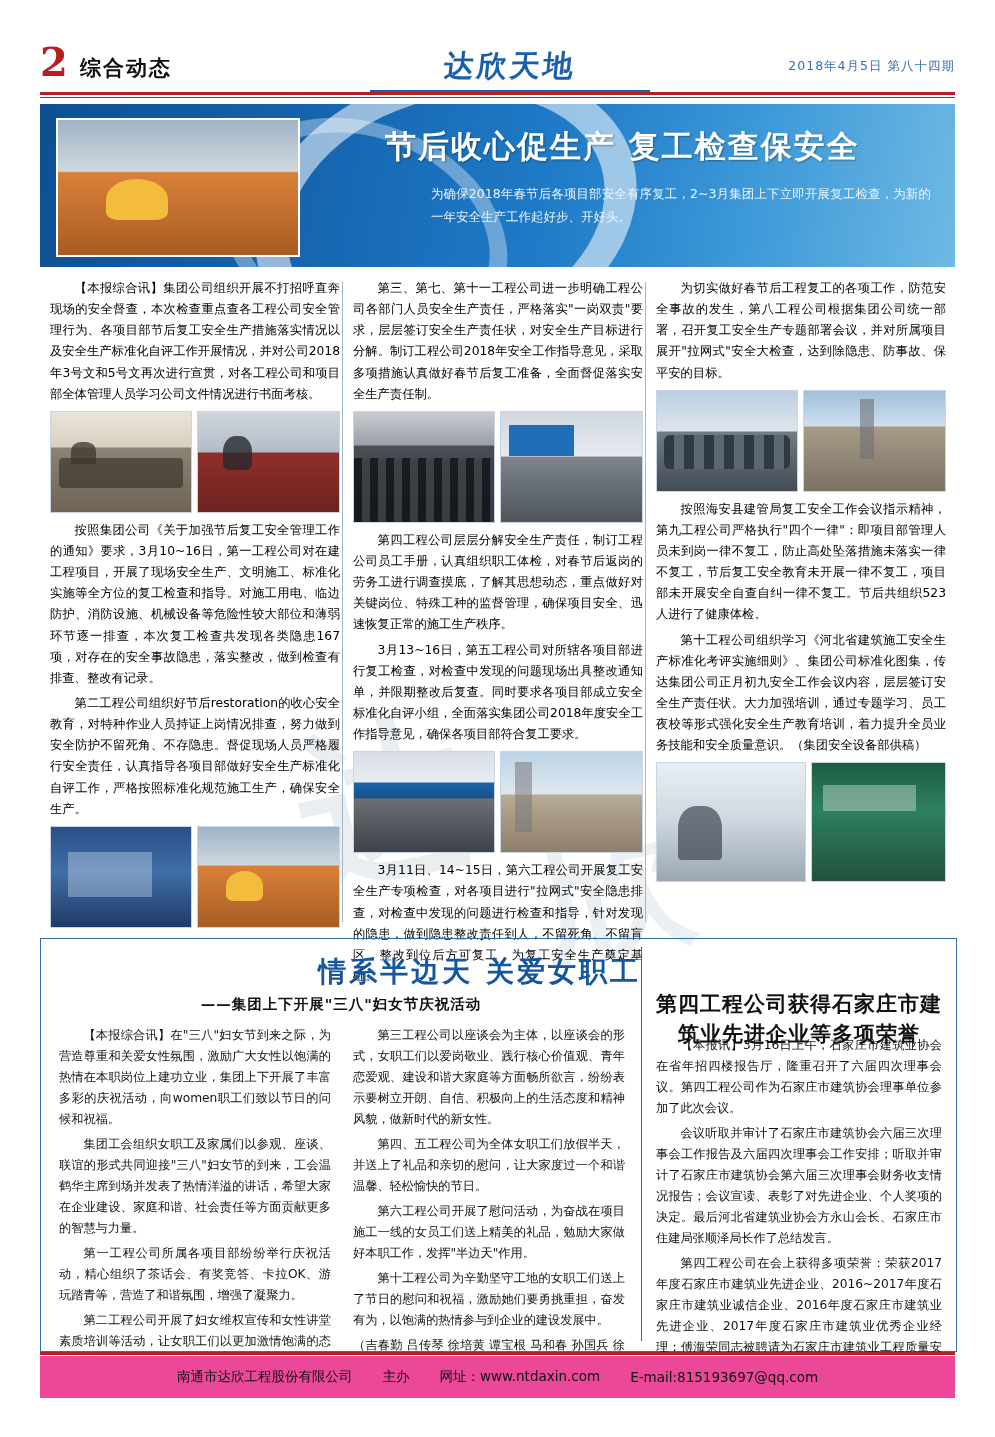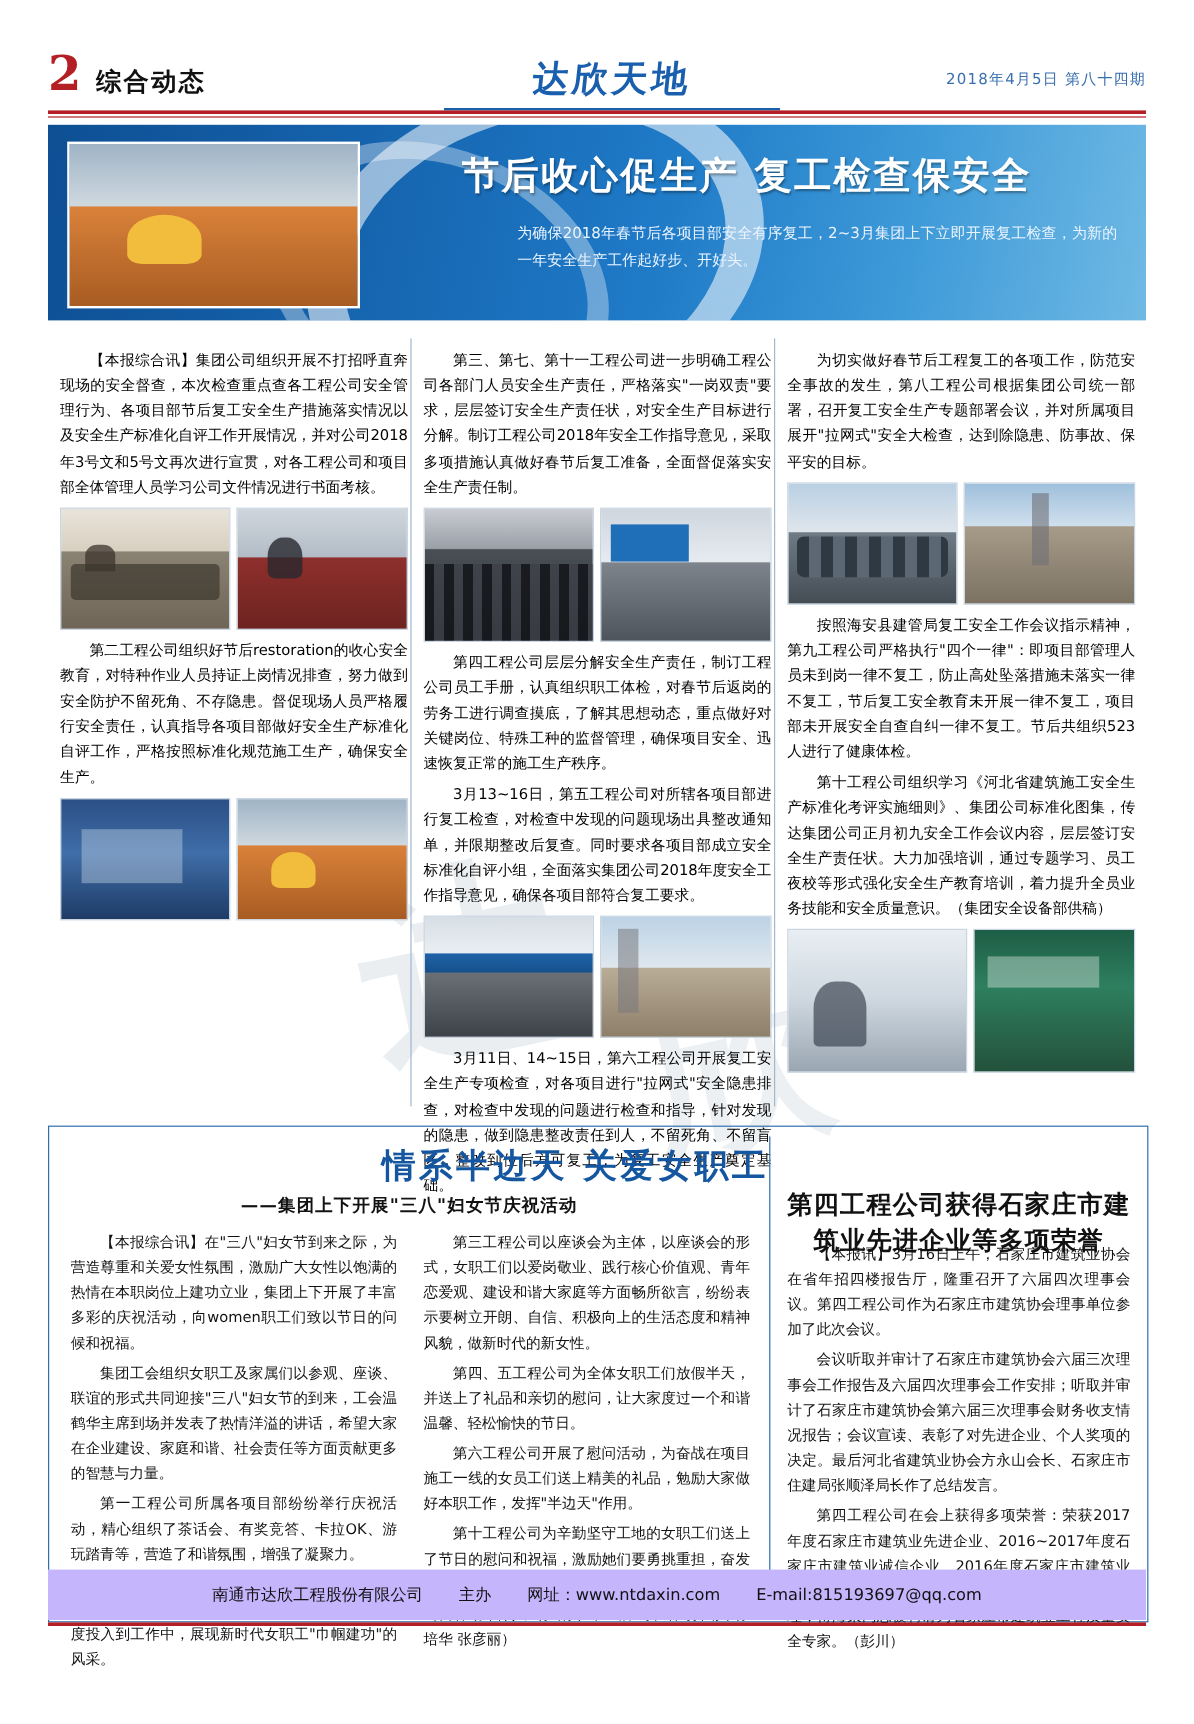--- a/index.html
+++ b/index.html
@@ -30,21 +30,21 @@
   .banner-swirl{position:absolute;left:250px;top:-30px;width:260px;height:230px;
      border-radius:50%;border:26px solid rgba(255,255,255,.55);transform:rotate(-18deg) scaleX(1.25);}
   .banner-swirl2{position:absolute;left:210px;top:20px;width:200px;height:190px;
      border-radius:50%;border:14px solid rgba(255,255,255,.35);transform:rotate(22deg) scaleX(1.3);}
   .banner-photo{position:absolute;left:16px;top:14px;width:240px;height:135px;overflow:hidden;border:2px solid #fff;}
   .banner-headline{position:absolute;left:345px;top:22px;width:555px;font-size:31px;font-weight:bold;color:#ffffff;letter-spacing:2px;font-family:"DejaVu Serif","Liberation Serif",serif;text-shadow:1px 1px 2px rgba(0,0,0,.35);}
   .banner-sub{position:absolute;left:391px;top:78px;width:500px;font-size:12.5px;line-height:1.85;color:#eaf4ff;text-align:justify;}
 
   
   .main{position:absolute;left:40px;top:278px;width:915px;height:652px;}
-  .col{position:absolute;top:12px;width:290px;}
+  .col{position:absolute;top:0;width:290px;}
   .col1{left:10px;}
   .col2{left:313px;}
   .col3{left:616px;}
   p.tx{font-size:12.3px;line-height:1.72;text-align:justify;margin:0 0 4px 0;text-indent:2em;color:#000;}
   .vdiv{position:absolute;top:4px;width:1px;background:#9fb7cf;}
 
   
   .ph{position:relative;overflow:hidden;border:1px solid #c9d5e2;}
   .phrow{display:flex;gap:5px;margin:6px 0 7px 0;}
 
@@ -89,21 +89,21 @@
   .bl-cols{position:absolute;left:18px;top:86px;width:566px;height:310px;}
   .bcol{position:absolute;top:0;width:272px;}
   .bcol1{left:0;}
   .bcol2{left:294px;}
   p.btx{font-size:12.2px;line-height:1.72;text-align:justify;margin:0 0 4px 0;text-indent:2em;}
   .credit{font-size:12.2px;line-height:1.7;text-align:justify;margin-top:4px;text-indent:0;}
   .br-title{position:absolute;left:12px;top:14px;width:290px;text-align:center;font-size:21px;font-weight:bold;color:#111;line-height:1.45;letter-spacing:1px;font-family:"DejaVu Serif","Liberation Serif",serif;margin-top:36px;}
   .br-body{position:absolute;left:14px;top:96px;width:286px;}
 
   
-  .footer{position:absolute;left:40px;top:1308px;width:915px;height:42px;background:#c4b5fd;}
+  .footer{position:absolute;left:40px;top:1356px;width:915px;height:42px;background:#ec4899;}
   .footer-inner{position:absolute;left:0;top:0;width:915px;height:42px;display:flex;align-items:center;justify-content:center;gap:30px;font-size:13.5px;color:#111;}
   .fbar{position:absolute;left:40px;top:1352px;width:915px;height:3px;background:#b31f24;}
 </style>
 </head>
 <body>
 
 <div class="page">
 
   <div class="masthead">
     <div class="mh-num">2</div>
@@ -130,20 +130,21 @@
 
     <div class="vdiv" style="left:302px;height:640px;"></div>
     <div class="vdiv" style="left:605px;height:640px;"></div>
 
     <div class="col col1">
       <p class="tx">【本报综合讯】集团公司组织开展不打招呼直奔现场的安全督查，本次检查重点查各工程公司安全管理行为、各项目部节后复工安全生产措施落实情况以及安全生产标准化自评工作开展情况，并对公司2018年3号文和5号文再次进行宣贯，对各工程公司和项目部全体管理人员学习公司文件情况进行书面考核。</p>
       <div class="phrow">
         <div class="ph p-meeting" style="width:142px;height:100px;"></div>
         <div class="ph p-red" style="width:143px;height:100px;"></div>
       </div>
+      <p class="tx">按照集团公司《关于加强节后复工安全管理工作的通知》要求，3月10~16日，第一工程公司对在建工程项目，开展了现场安全生产、文明施工、标准化实施等全方位的复工检查和指导。对施工用电、临边防护、消防设施、机械设备等危险性较大部位和薄弱环节逐一排查，本次复工检查共发现各类隐患167项，对存在的安全事故隐患，落实整改，做到检查有排查、整改有记录。</p>
       <p class="tx">第二工程公司组织好节后restoration的收心安全教育，对特种作业人员持证上岗情况排查，努力做到安全防护不留死角、不存隐患。督促现场人员严格履行安全责任，认真指导各项目部做好安全生产标准化自评工作，严格按照标准化规范施工生产，确保安全生产。</p>
       <div class="phrow">
         <div class="ph p-blue" style="width:142px;height:100px;"></div>
         <div class="ph p-helmet" style="width:143px;height:100px;"></div>
       </div>
     </div>
 
     <div class="col col2">
       <p class="tx">第三、第七、第十一工程公司进一步明确工程公司各部门人员安全生产责任，严格落实"一岗双责"要求，层层签订安全生产责任状，对安全生产目标进行分解。制订工程公司2018年安全工作指导意见，采取多项措施认真做好春节后复工准备，全面督促落实安全生产责任制。</p>
       <div class="phrow">

